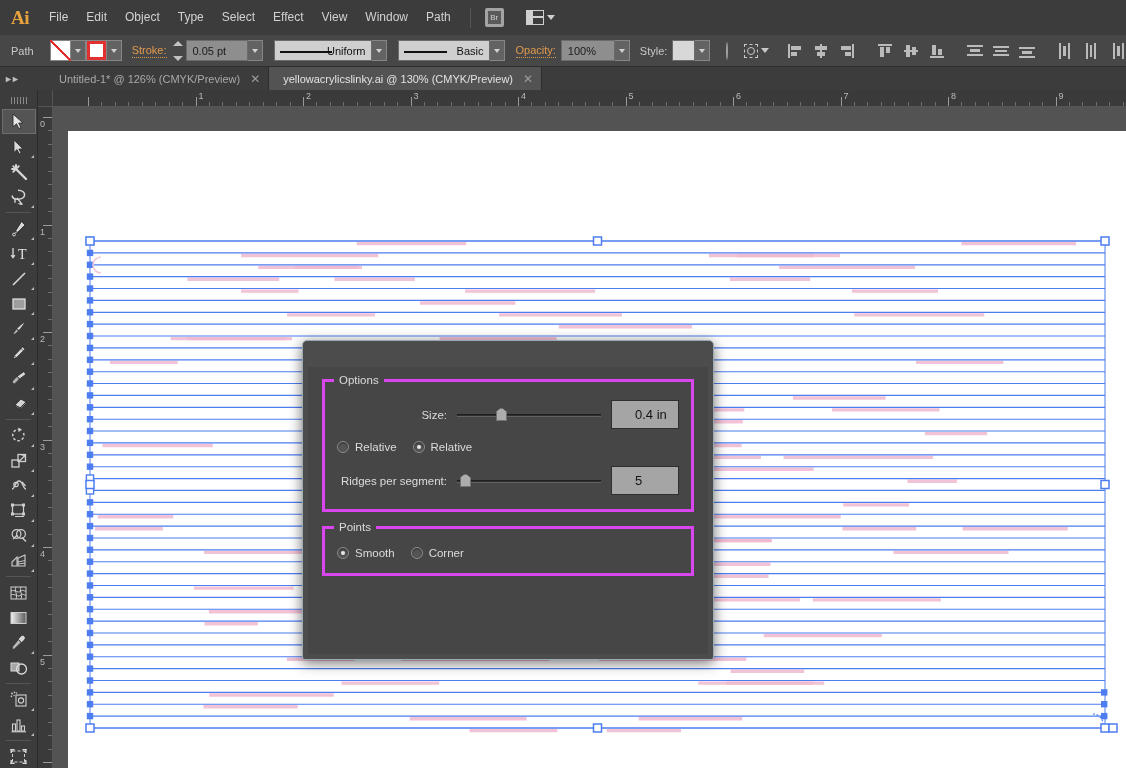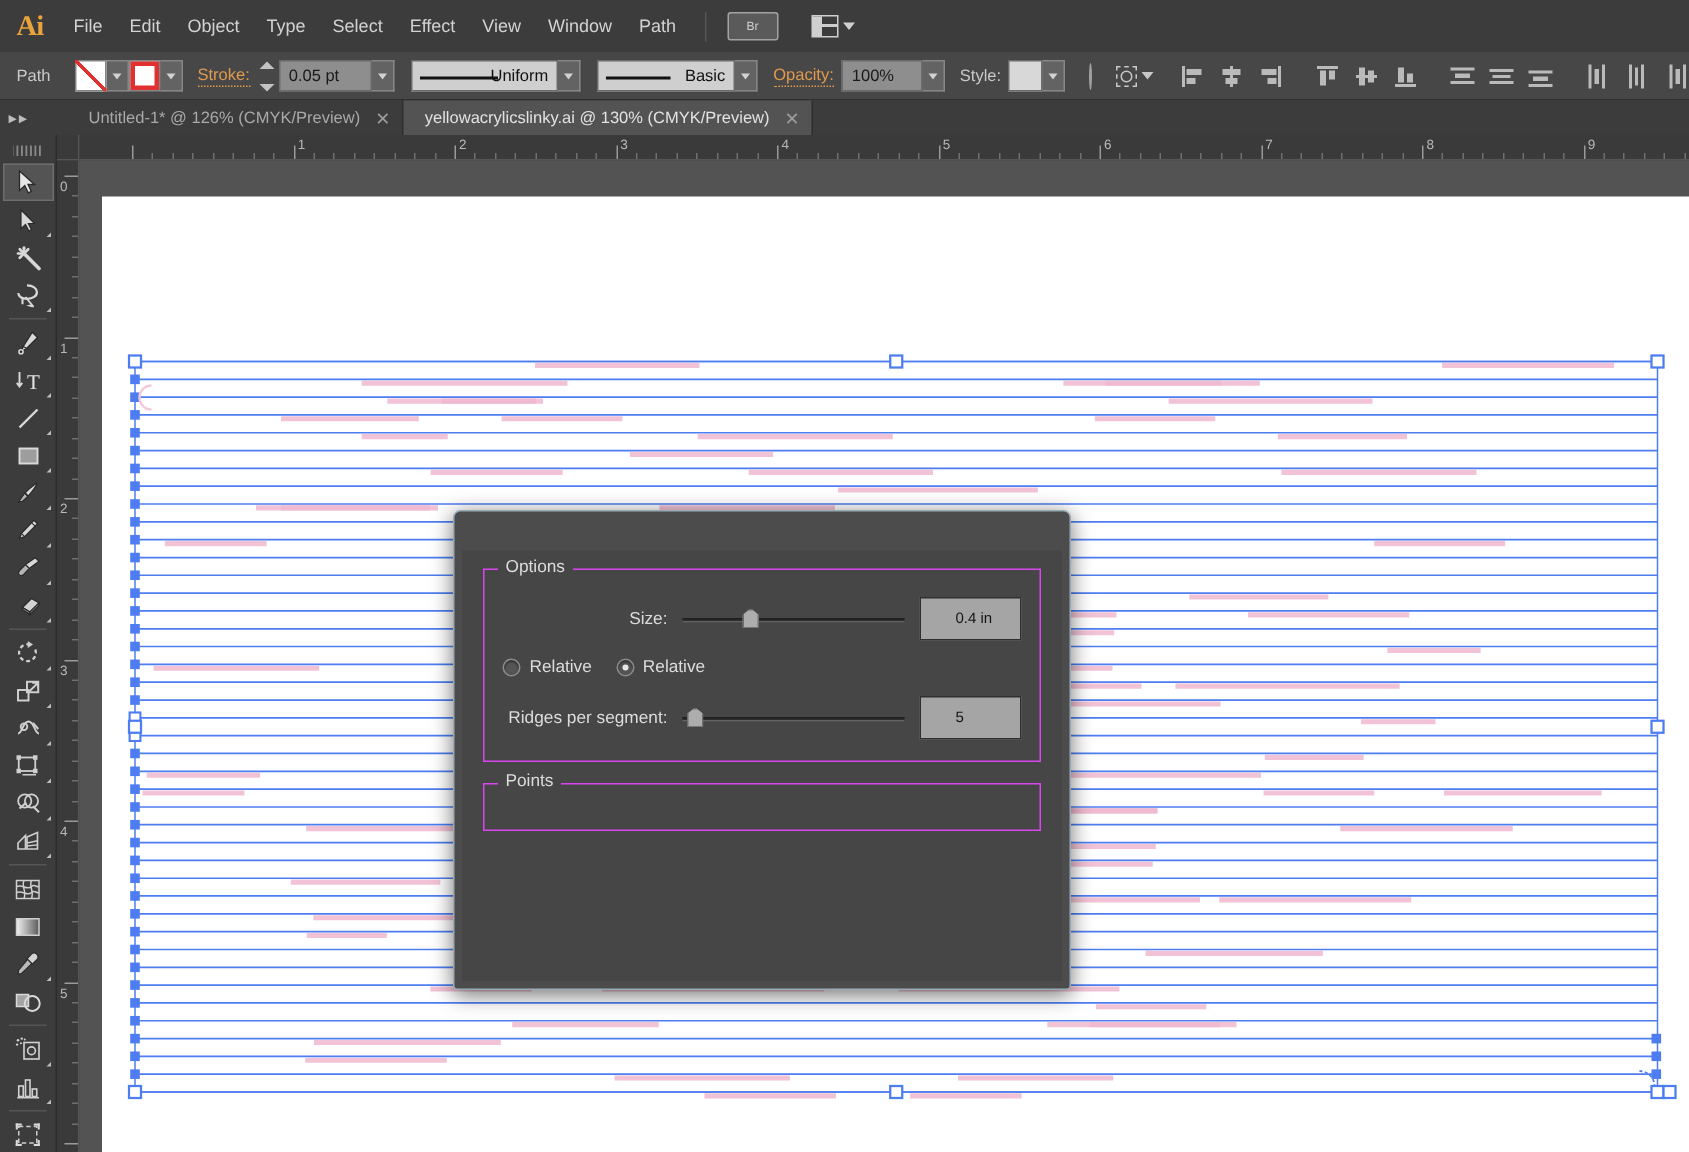--- a/index.html
+++ b/index.html
@@ -22,21 +22,21 @@
     letter-spacing: -0.5px;
   }
   .menu-item {
     padding: 0 9px; height: 35px; line-height: 35px;
     color: #d2d2d2; font-size: 12px; cursor: default; white-space: nowrap;
   }
   .menu-sep-v {
     width: 1px; height: 20px; background: #555; margin: 0 10px;
   }
   .br-btn {
-    width: 34px; height: 19px; border: 1px solid #a3a3a3;
+    width: 19px; height: 19px; border: 3px solid #a3a3a3;
     background: #5a5a5a; color: #cfcfcf; font-size: 8px;
     display: flex; align-items: center; justify-content: center;
     border-radius: 2px; margin-left: 4px;
   }
   .ws-btn {
     display: flex; align-items: center; margin-left: 22px; gap: 3px;
   }
   .ws-icon {
     width: 18px; height: 15px; border: 1.6px solid #cfcfcf; position: relative;
   }
@@ -234,21 +234,21 @@
     height: 24px; background: linear-gradient(to bottom, #f3f8fb 0%, #eaf2f7 45%, #e4eef5 55%, #f4fafd 100%);
     display: flex; align-items: center; padding-left: 9px;
     color: #15314b; font-size: 12px;
     border-bottom: 1px solid #c3d2da;
   }
   .dlg-body {
     position: absolute; left: 5px; top: 26px; right: 5px; bottom: 5px;
     background: #464646; padding: 12px 14px;
   }
   .fieldset {
-    border: 1px solid #d946ef; position: relative;
+    border: 3px solid #d946ef; position: relative;
     padding: 18px 12px 14px 12px; margin-bottom: 14px;
   }
   .fs-legend {
     position: absolute; left: 9px; top: -8px; background: #464646;
     padding: 0 5px; font-size: 11.5px; color: #dcdcdc;
   }
   .row {
     display: flex; align-items: center; margin-bottom: 0;
   }
   .row-label {
@@ -262,21 +262,21 @@
     background: #2e2e2e; border-top: 1px solid #1f1f1f;
     border-bottom: 1px solid #626262;
   }
   .slider .thumb {
     position: absolute; top: 0; width: 11px; height: 13px;
     background: #adadad; border: 1px solid #6d6d6d;
     clip-path: polygon(50% 0%, 100% 35%, 100% 100%, 0% 100%, 0% 35%);
   }
   .num-field {
     width: 68px; height: 29px; background: #a5a5a5; border: 1px solid #2f2f2f;
-    color: #141414; font-size: 10px; display: flex; align-items: center;
+    color: #141414; font-size: 13px; display: flex; align-items: center;
     padding-left: 23px;
   }
   .radio-row {
     display: flex; align-items: center; justify-content: flex-start;
     gap: 16px; margin-top: 12px;
   }
   .radio {
     display: flex; align-items: center; gap: 6px;
     font-size: 11.5px; color: #dcdcdc;
   }
@@ -1121,19 +1121,29 @@
           <div class="slider">
             <div class="track"></div>
             <div class="thumb" id="ridges-thumb" style="left: 2%;"></div>
           </div>
           <div class="num-field">5</div>
         </div>
       </div>
 
       <div class="fieldset" style="padding:16px 12px 14px 12px">
         <div class="fs-legend">Points</div>
+        <div class="radio-row" style="margin-top:2px">
+          <div class="radio">
+            <span class="rdot on"></span>
+            <span>Smooth</span>
+          </div>
+          <div class="radio">
+            <span class="rdot"></span>
+            <span>Corner</span>
+          </div>
+        </div>
       </div>
 
 
     </div>
   </div>
 
 </div>
 
 </body></html>

